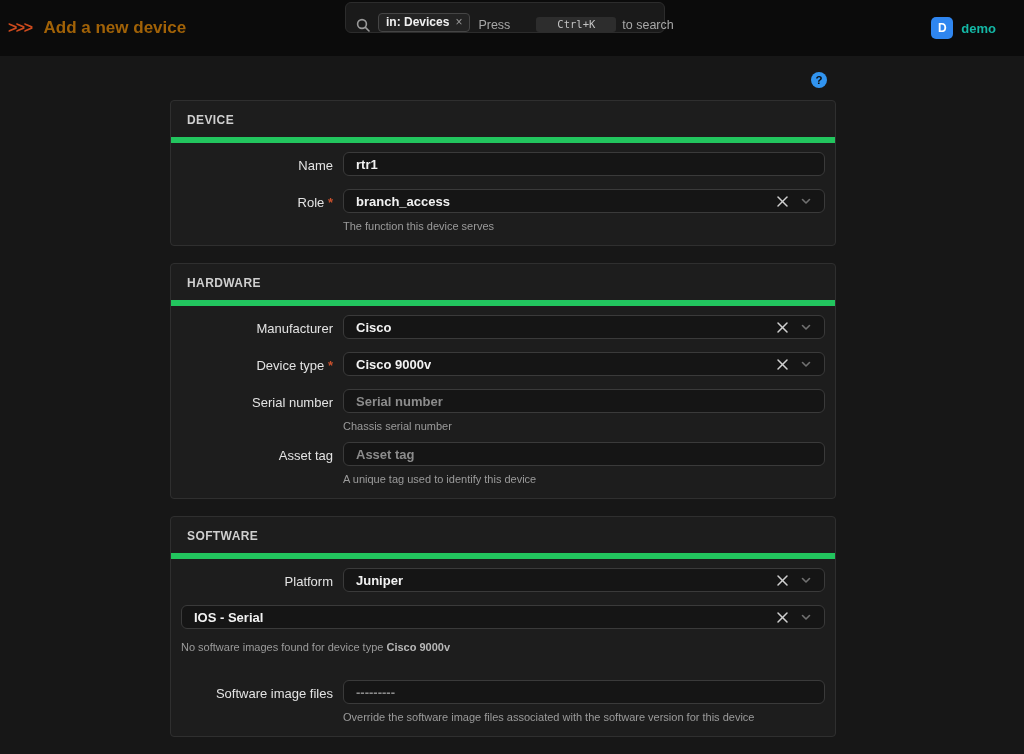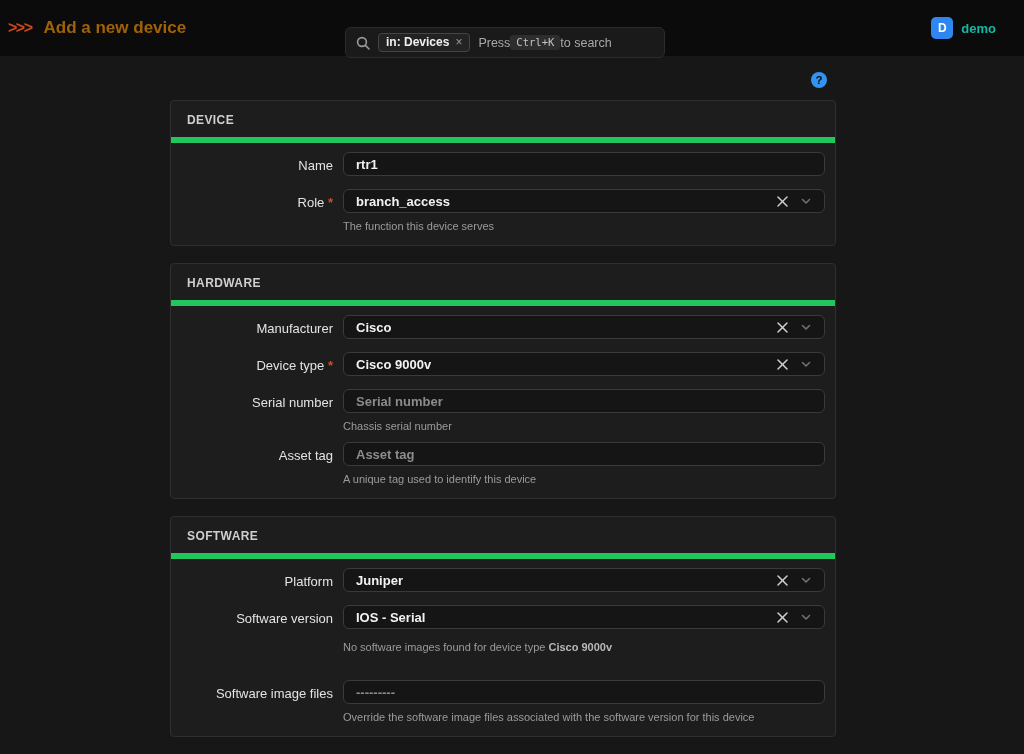--- a/index.html
+++ b/index.html
@@ -14,36 +14,36 @@
   .topbar {
     position:relative; height:56px; background:#0b0b0b;
     display:flex; align-items:center; padding:0 28px 0 6px;
   }
   .logo {
     color:#cc4a1d; font-weight:bold; font-size:16px;
     letter-spacing:-1.5px; cursor:pointer; padding:0 2px;
   }
   .page-title { color:#a16207; font-weight:bold; font-size:17px; margin-left:10px; }
   .search {
-    position:absolute; left:345px; top:27px; width:320px; height:31px;
+    position:absolute; left:345px; top:2px; width:320px; height:31px;
     background:#1a1a1a; border:1px solid #2c2c2c; border-radius:6px;
-    display:flex; align-items:center; padding:0 10px; gap:8px; cursor:text;
+    display:flex; align-items:flex-end; padding:0 10px; gap:8px; cursor:text;
   }
   .search svg { flex:0 0 auto; }
   .chip {
     display:inline-flex; align-items:center; gap:6px;
     border:1px solid #454545; background:#232323; border-radius:4px;
     padding:1px 7px 2px; font-size:12px; font-weight:bold; color:#f0f0f0;
     white-space:nowrap;
   }
   .chip .chip-x { color:#9a9a9a; font-weight:normal; font-size:12px; cursor:pointer; }
-  .search-hint { color:#a8a8a8; font-size:12.5px; white-space:nowrap; display:inline-flex; align-items:center; }
+  .search-hint { color:#a8a8a8; font-size:12.5px; white-space:nowrap; display:inline-flex; align-items:center; gap:6px; }
   .kbd {
     font-family:"DejaVu Sans Mono", monospace; font-size:10.5px;
-    background:#2d2d2d; color:#c3c3c3; border-radius:3px; padding:1px 6px 2px;
+    background:#2d2d2d; color:#c3c3c3; border-radius:3px; padding:1px 21px 2px;margin-left:20px;
   }
   .user { position:absolute; right:28px; top:0; height:56px; display:flex; align-items:center; gap:8px; cursor:pointer; }
   .avatar {
     width:22px; height:22px; border-radius:5px; background:#2f86f0;
     color:#fff; font-size:12px; font-weight:bold;
     display:flex; align-items:center; justify-content:center;
   }
   .username { color:#14b8a6; font-size:13px; font-weight:bold; }
   
   .content { width:666px; margin-left:170px; padding-top:16px; }
@@ -220,21 +220,20 @@
                 <span class="icon-chev">
                   <svg width="12" height="12" viewBox="0 0 12 12">
                     <polyline points="2.5,4.5 6,8 9.5,4.5" fill="none" stroke="#707070" stroke-width="1.6" stroke-linecap="round" stroke-linejoin="round"></polyline>
                   </svg>
                 </span>
               </span>
             </div>
           </div>
         </div>
         <div class="row">
-          <label class="row-label">Software version</label>
           <div class="row-main">
             <div class="select">
               <span class="select-value">IOS - Serial</span>
               <span class="select-icons">
                 <span class="icon-clear">
                   <svg width="13" height="13" viewBox="0 0 13 13">
                     <line x1="2" y1="2" x2="11" y2="11" stroke="#cfcfcf" stroke-width="1.5" stroke-linecap="round"></line>
                     <line x1="11" y1="2" x2="2" y2="11" stroke="#cfcfcf" stroke-width="1.5" stroke-linecap="round"></line>
                   </svg>
                 </span>

